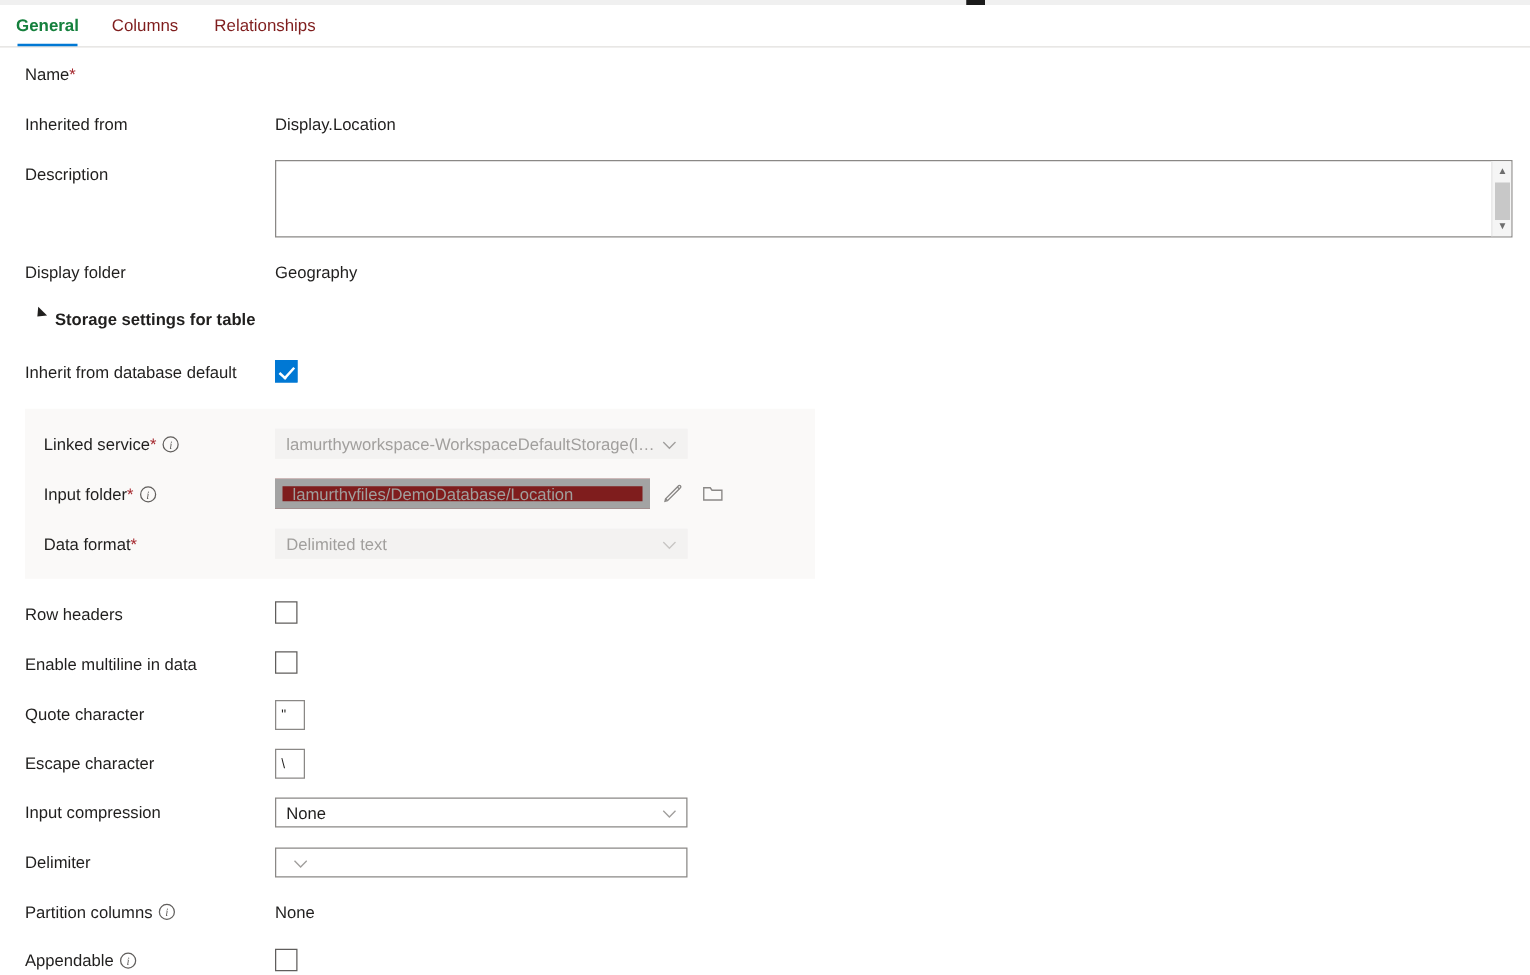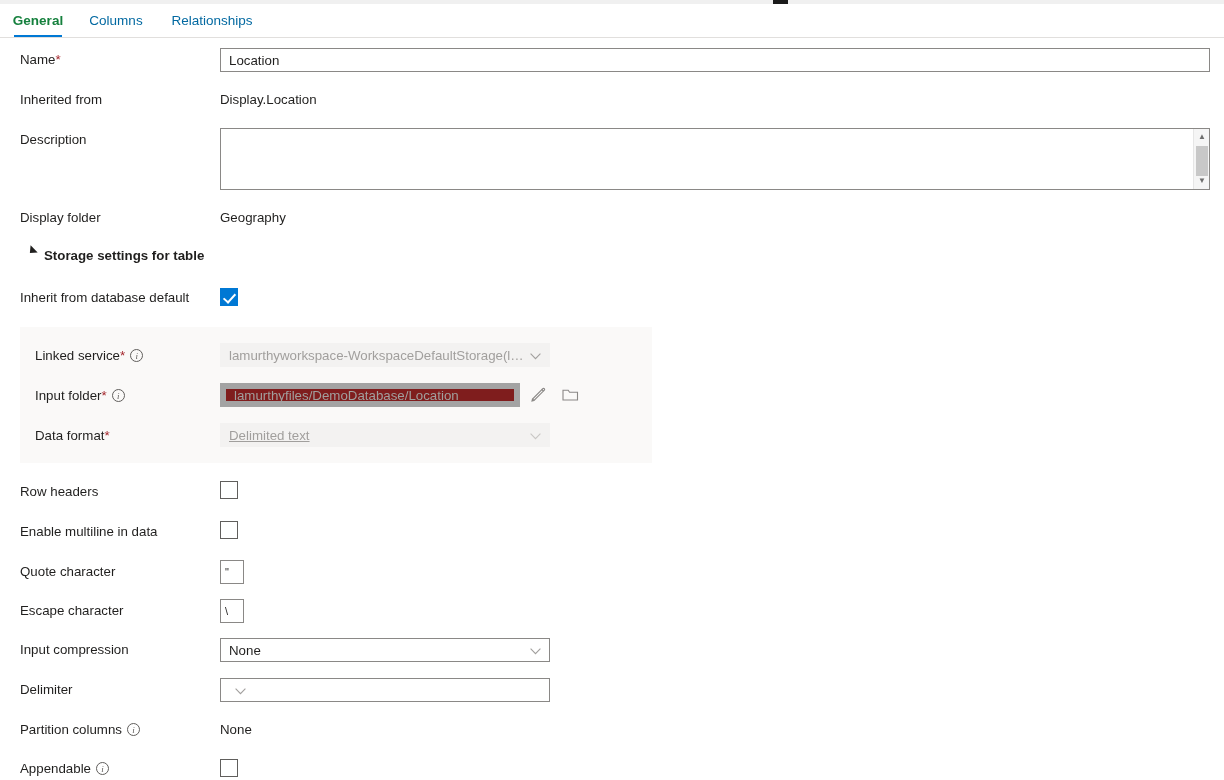--- a/index.html
+++ b/index.html
@@ -25,21 +25,21 @@
 
   
   .tabbar {
     position:absolute; left:0; top:4px; width:1224px; height:34px;
     background:#ffffff;
     border-bottom:1px solid #e1dfdd;
   }
   .tab {
     position:absolute; top:0; height:33px;
     display:flex; align-items:center; justify-content:center;
-    font-size:13.5px; color:#0369a1; cursor:pointer;
+    font-size:13.5px; color:#7f1d1d; cursor:pointer;
     padding:0 2px;
   }
   .tab.sel { font-weight:700; color:#15803d;align-items:center; }
   .tab .ul {
     position:absolute; left:0; right:0; bottom:0; height:2px; background:transparent;
   }
   .tab.sel .ul { background:#0078d4; }
   #tab0 { left:14px;  width:48px; }
   #tab1 { left:90px;  width:52px; }
   #tab2 { left:170px; width:84px; }
@@ -172,21 +172,20 @@
     </div>
     <div class="tab" id="tab2">
       <span>Relationships</span>
       <span class="ul"></span>
     </div>
   </div>
 
   <div class="lbl" style="left:20px; top:52px;">
     <span>Name</span><span class="req">*</span>
   </div>
-  <input class="tbox" style="left: 220px; top: 48px; width: 990px; height: 24px;" placeholder="Name" value="Location">
 
   <div class="lbl" style="left:20px; top:92px;">Inherited from</div>
   <div class="val" style="left:220px; top:92px;">Display.Location</div>
 
   <div class="lbl" style="left:20px; top:132px;">Description</div>
   <div class="tarea-wrap" style="left:220px; top:128px; width:990px; height:62px;">
     <div class="sbar">
       <div class="arw up">▲</div>
       <div class="thumb"></div>
       <div class="arw dn">▼</div>
@@ -233,21 +232,21 @@
   </div>
   <div class="icobtn" style="left:562px; top:387px;">
     <svg width="17" height="15" viewBox="0 0 17 15">
       <path d="M1 3.2 L1 13 L15.5 13 L15.5 5.2 L7.6 5.2 L6.2 3.2 Z" fill="none" stroke="#8a8886" stroke-width="1.1"></path>
     </svg>
   </div>
 
   <div class="lbl" style="left:35px; top:428px;">
     <span>Data format</span><span class="req">*</span>
   </div>
-  <div class="dd dis" style="left:220px; top:423px; width:330px; height:24px;text-decoration:underline;">
+  <div class="dd dis" style="left:220px; top:423px; width:330px; height:24px;">
     <span class="txt">Delimited text</span>
     <span class="chev">
       <svg width="11" height="7" viewBox="0 0 11 7">
           <path d="M0.6 0.6 L5.5 5.6 L10.4 0.6" fill="none" stroke="#c8c6c4" stroke-width="1.1"></path>
         </svg>
     </span>
   </div>
 
   <div class="lbl" style="left:20px; top:484px;">Row headers</div>
   <div class="cb" style="left:220px; top:481px;"></div>

